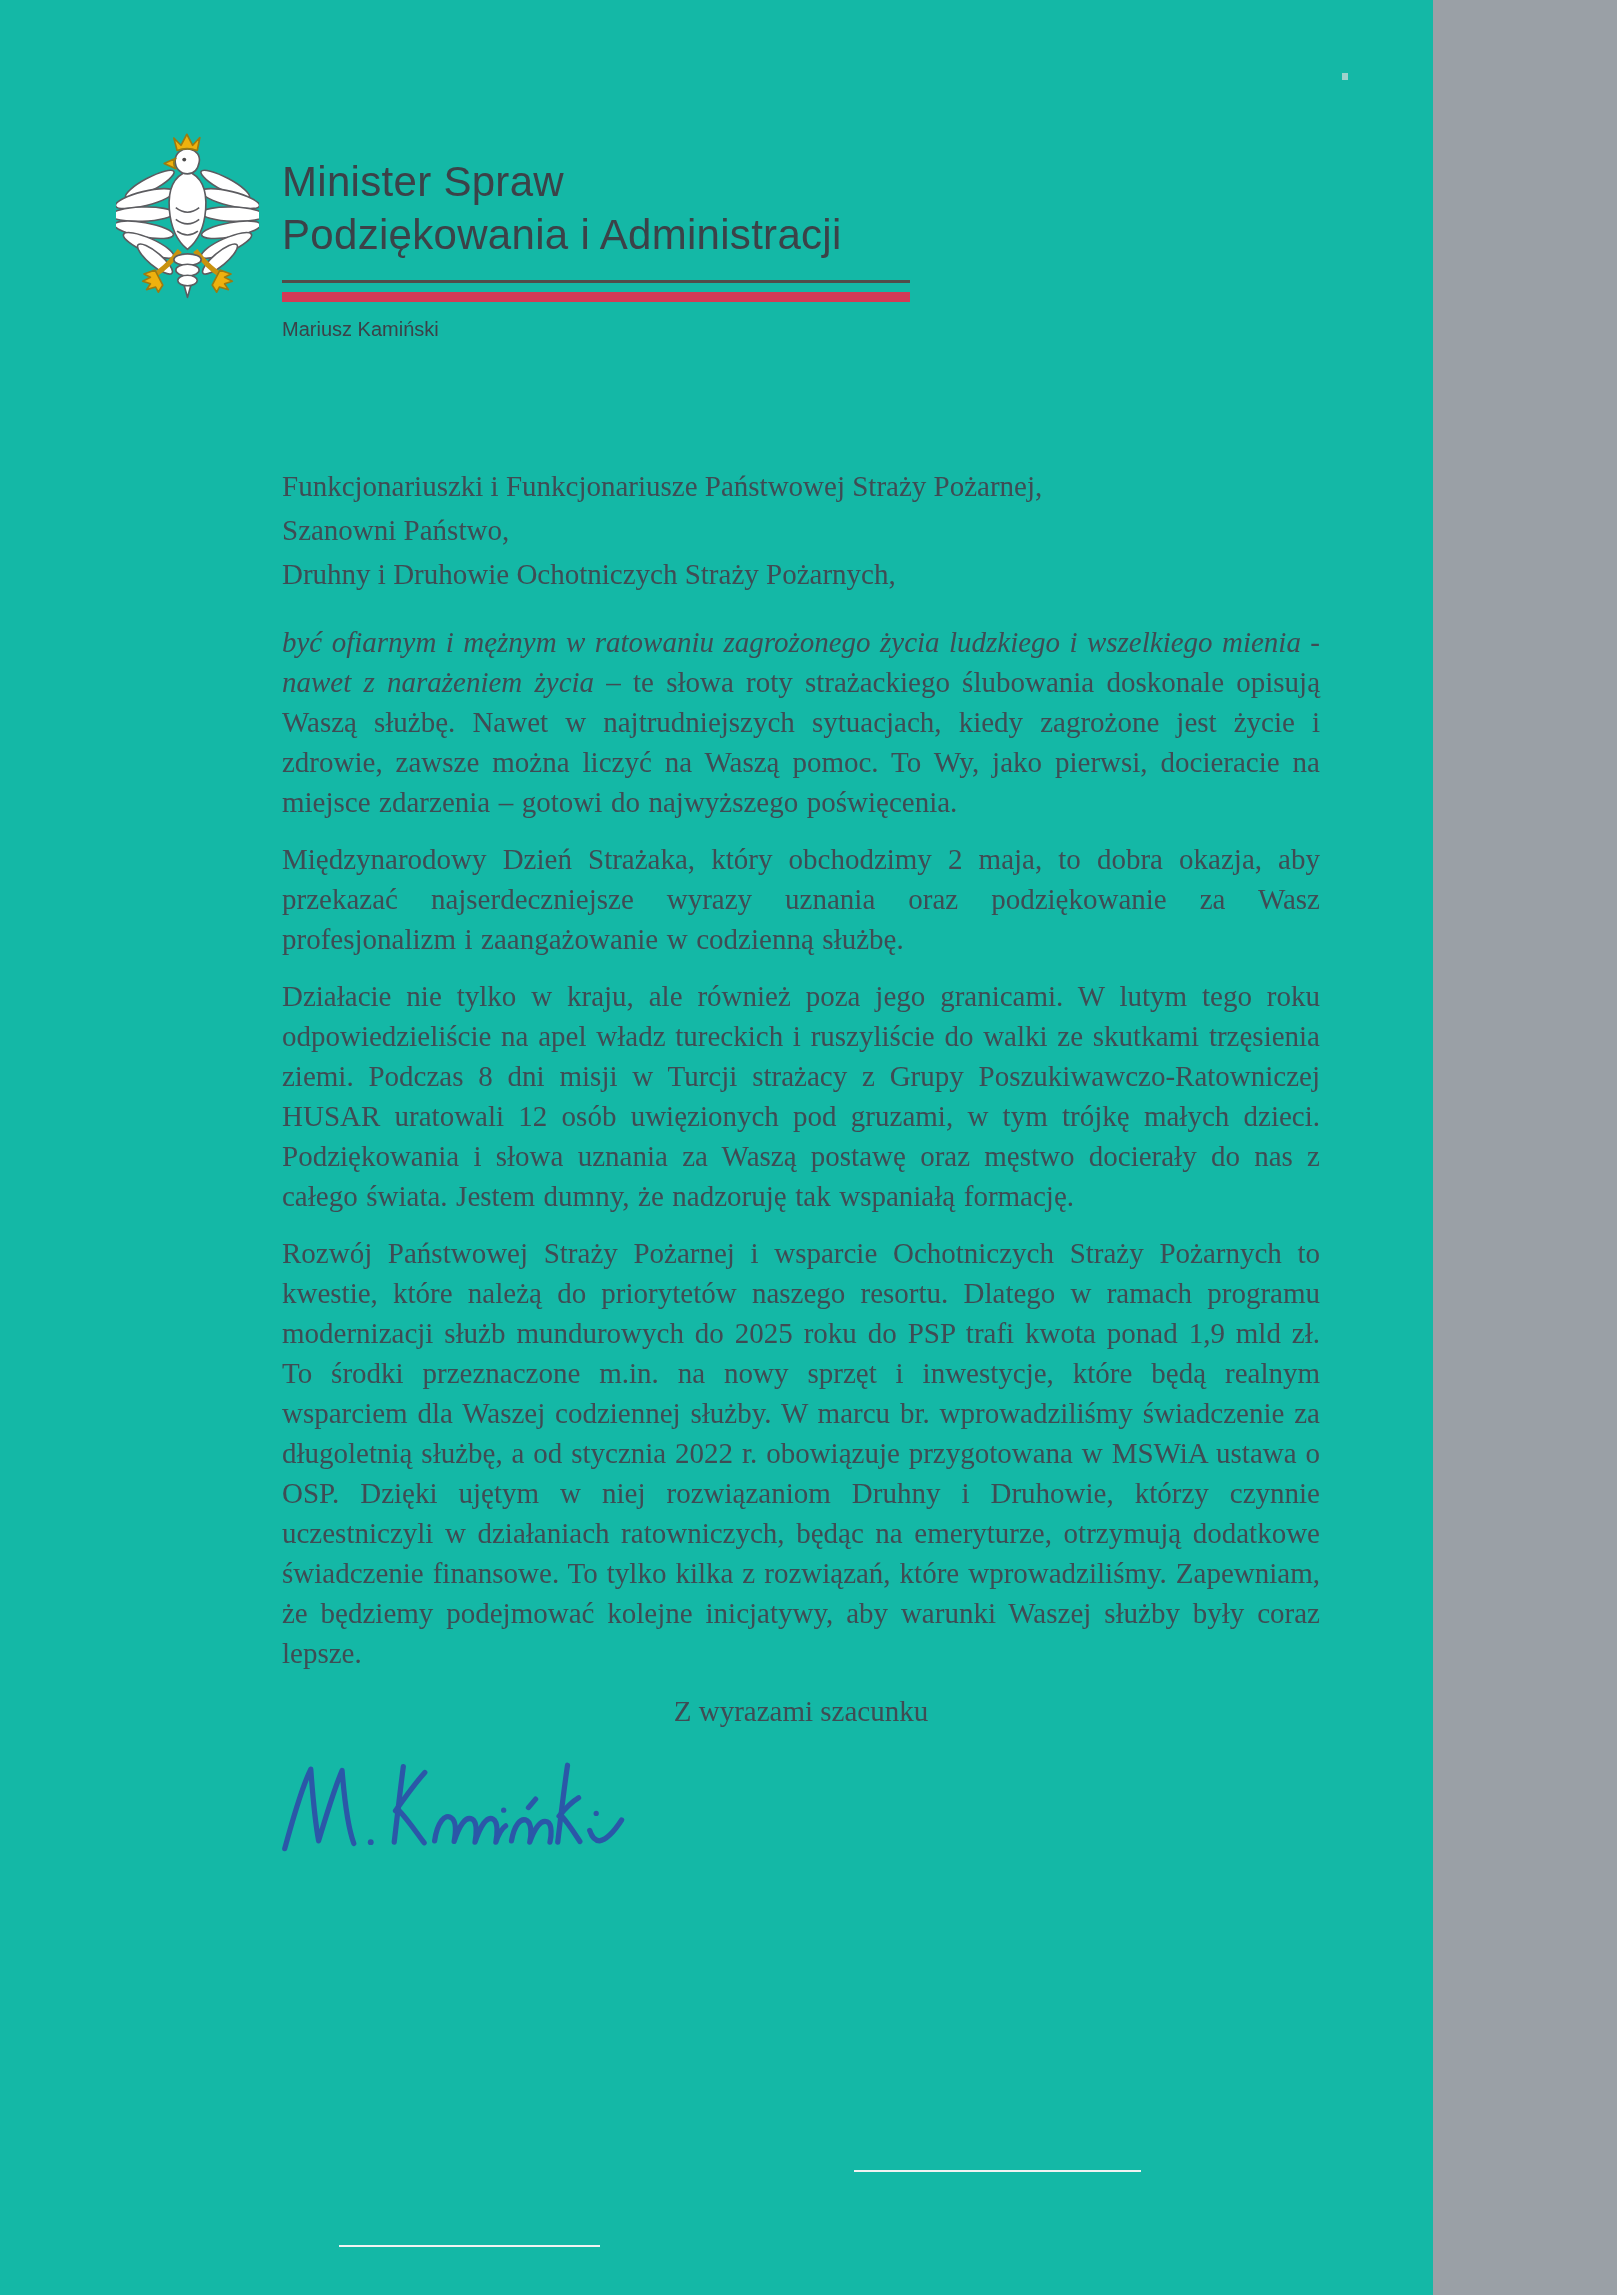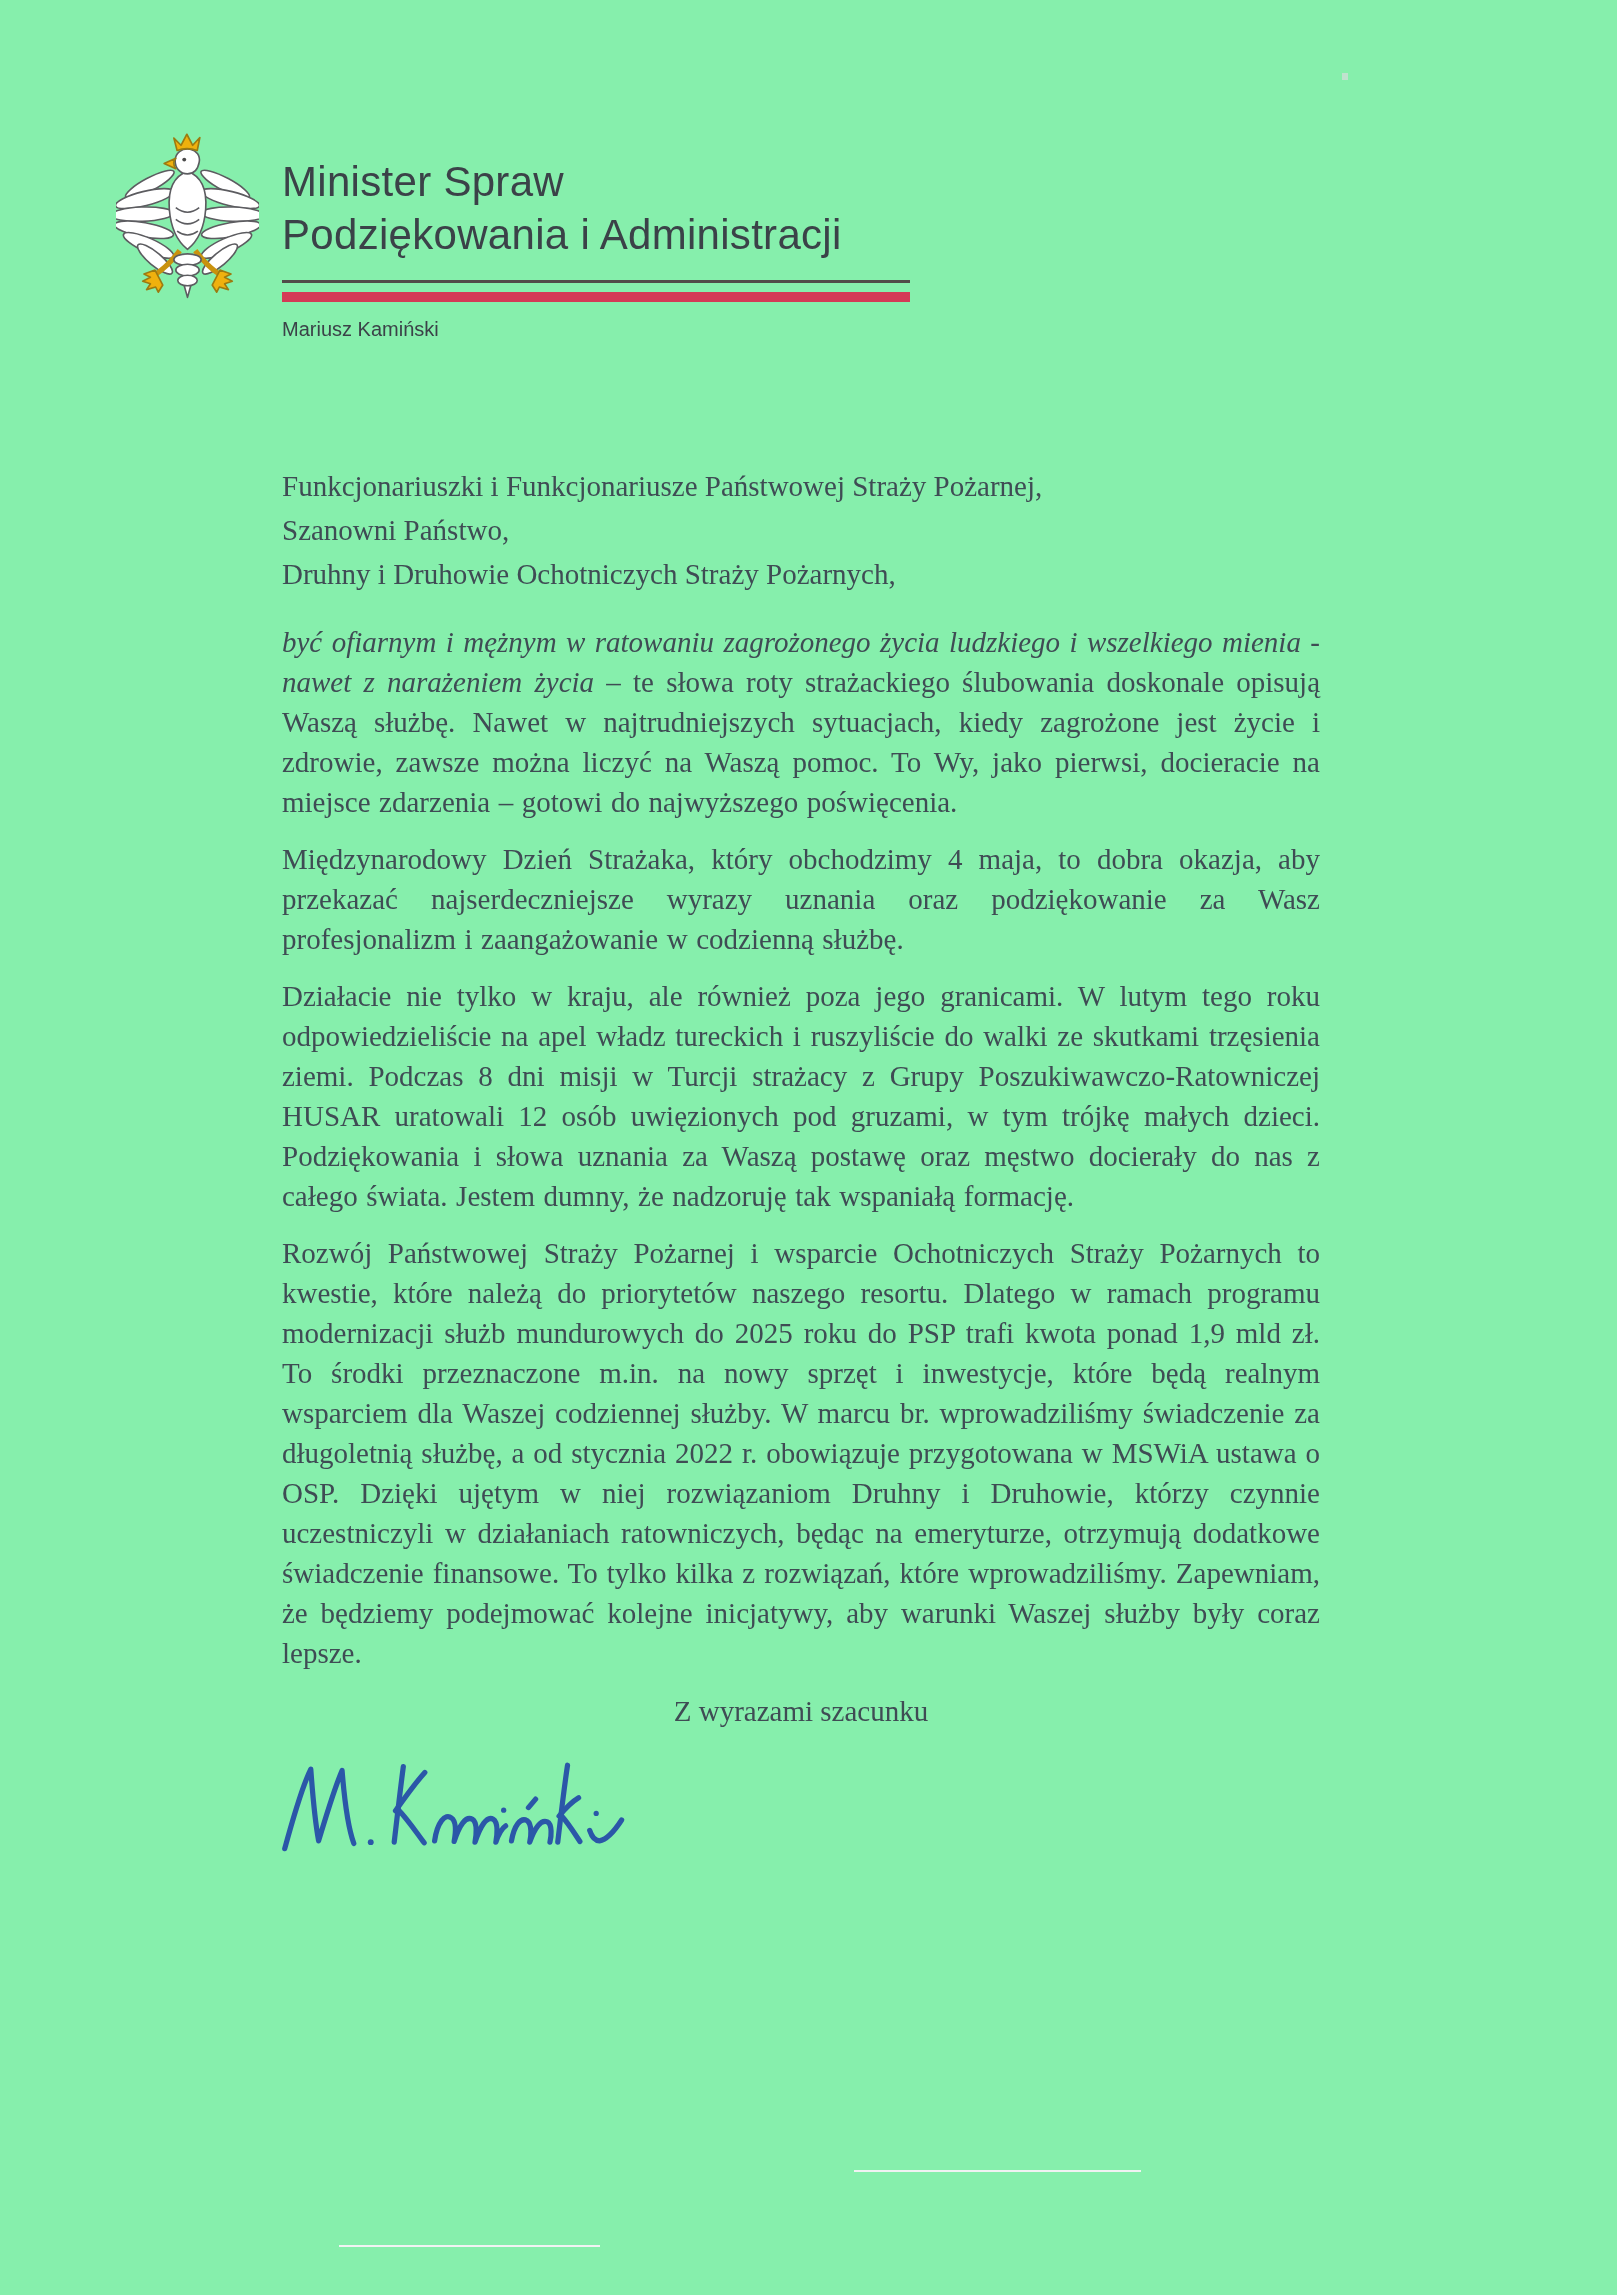--- a/index.html
+++ b/index.html
@@ -1,19 +1,19 @@
 <!DOCTYPE html>
 <html lang="pl" style="font-size:10.4px"><head>
 <meta charset="utf-8">
 <style>
   html,body{margin:0;padding:0;background:#9aa0a6;}
   .page{
     position:relative;
-    width:1617px;height:2295px;
-    background:#86efac;
+    width:1433px;height:2295px;
+    background:#14b8a6;
     overflow:hidden;
     font-family:"Liberation Sans", sans-serif;
     color:#3f4c54;
   }
   
   .emblem{position:absolute;left:116px;top:130px;width:143px;height:184px;}
   .org-title{
     position:absolute;left:282px;top:155px;
     font-size:42px;line-height:53px;font-weight:400;
     color:#3b4248;letter-spacing:0.3px;white-space:nowrap;
@@ -103,21 +103,21 @@
   <div class="letter">
 
     <div class="salutation">
       <div>Funkcjonariuszki i Funkcjonariusze Państwowej Straży Pożarnej,</div>
       <div>Szanowni Państwo,</div>
       <div>Druhny i Druhowie Ochotniczych Straży Pożarnych,</div>
     </div>
 
     <p class="first"><span class="it">być ofiarnym i mężnym w ratowaniu zagrożonego życia ludzkiego i wszelkiego mienia - nawet z narażeniem życia</span><span> – te słowa roty strażackiego ślubowania doskonale opisują Waszą służbę. Nawet w najtrudniejszych sytuacjach, kiedy zagrożone jest życie i zdrowie, zawsze można liczyć na Waszą pomoc. To Wy, jako pierwsi, docieracie na miejsce zdarzenia – gotowi do najwyższego poświęcenia.</span></p>
 
-    <p>Międzynarodowy Dzień Strażaka, który obchodzimy 4 maja, to dobra okazja, aby przekazać najserdeczniejsze wyrazy uznania oraz podziękowanie za Wasz profesjonalizm i zaangażowanie w codzienną służbę.</p>
+    <p>Międzynarodowy Dzień Strażaka, który obchodzimy 2 maja, to dobra okazja, aby przekazać najserdeczniejsze wyrazy uznania oraz podziękowanie za Wasz profesjonalizm i zaangażowanie w codzienną służbę.</p>
 
     <p>Działacie nie tylko w kraju, ale również poza jego granicami. W lutym tego roku odpowiedzieliście na apel władz tureckich i ruszyliście do walki ze skutkami trzęsienia ziemi. Podczas 8 dni misji w Turcji strażacy z Grupy Poszukiwawczo-Ratowniczej HUSAR uratowali 12 osób uwięzionych pod gruzami, w tym trójkę małych dzieci. Podziękowania i słowa uznania za Waszą postawę oraz męstwo docierały do nas z całego świata. Jestem dumny, że nadzoruję tak wspaniałą formację.</p>
 
     <p>Rozwój Państwowej Straży Pożarnej i wsparcie Ochotniczych Straży Pożarnych to kwestie, które należą do priorytetów naszego resortu. Dlatego w ramach programu modernizacji służb mundurowych do 2025 roku do PSP trafi kwota ponad 1,9 mld zł. To środki przeznaczone m.in. na nowy sprzęt i inwestycje, które będą realnym wsparciem dla Waszej codziennej służby. W marcu br. wprowadziliśmy świadczenie za długoletnią służbę, a od stycznia 2022 r. obowiązuje przygotowana w MSWiA ustawa o OSP. Dzięki ujętym w niej rozwiązaniom Druhny i Druhowie, którzy czynnie uczestniczyli w działaniach ratowniczych, będąc na emeryturze, otrzymują dodatkowe świadczenie finansowe. To tylko kilka z rozwiązań, które wprowadziliśmy. Zapewniam, że będziemy podejmować kolejne inicjatywy, aby warunki Waszej służby były coraz lepsze.</p>
 
 
     <div class="closing">Z wyrazami szacunku</div>
 
     <svg class="signature" width="404" height="124" viewBox="0 0 620 190" aria-label="M. Kamiński">
       <g stroke="#2b57a8" stroke-width="8" fill="none" stroke-linecap="round" stroke-linejoin="round">

